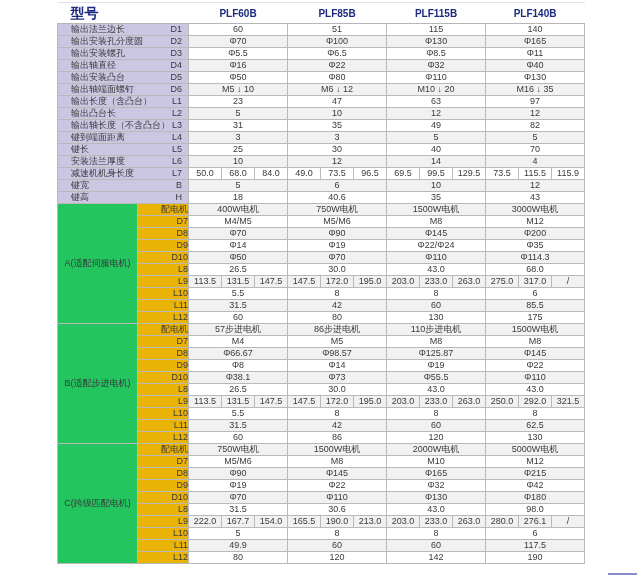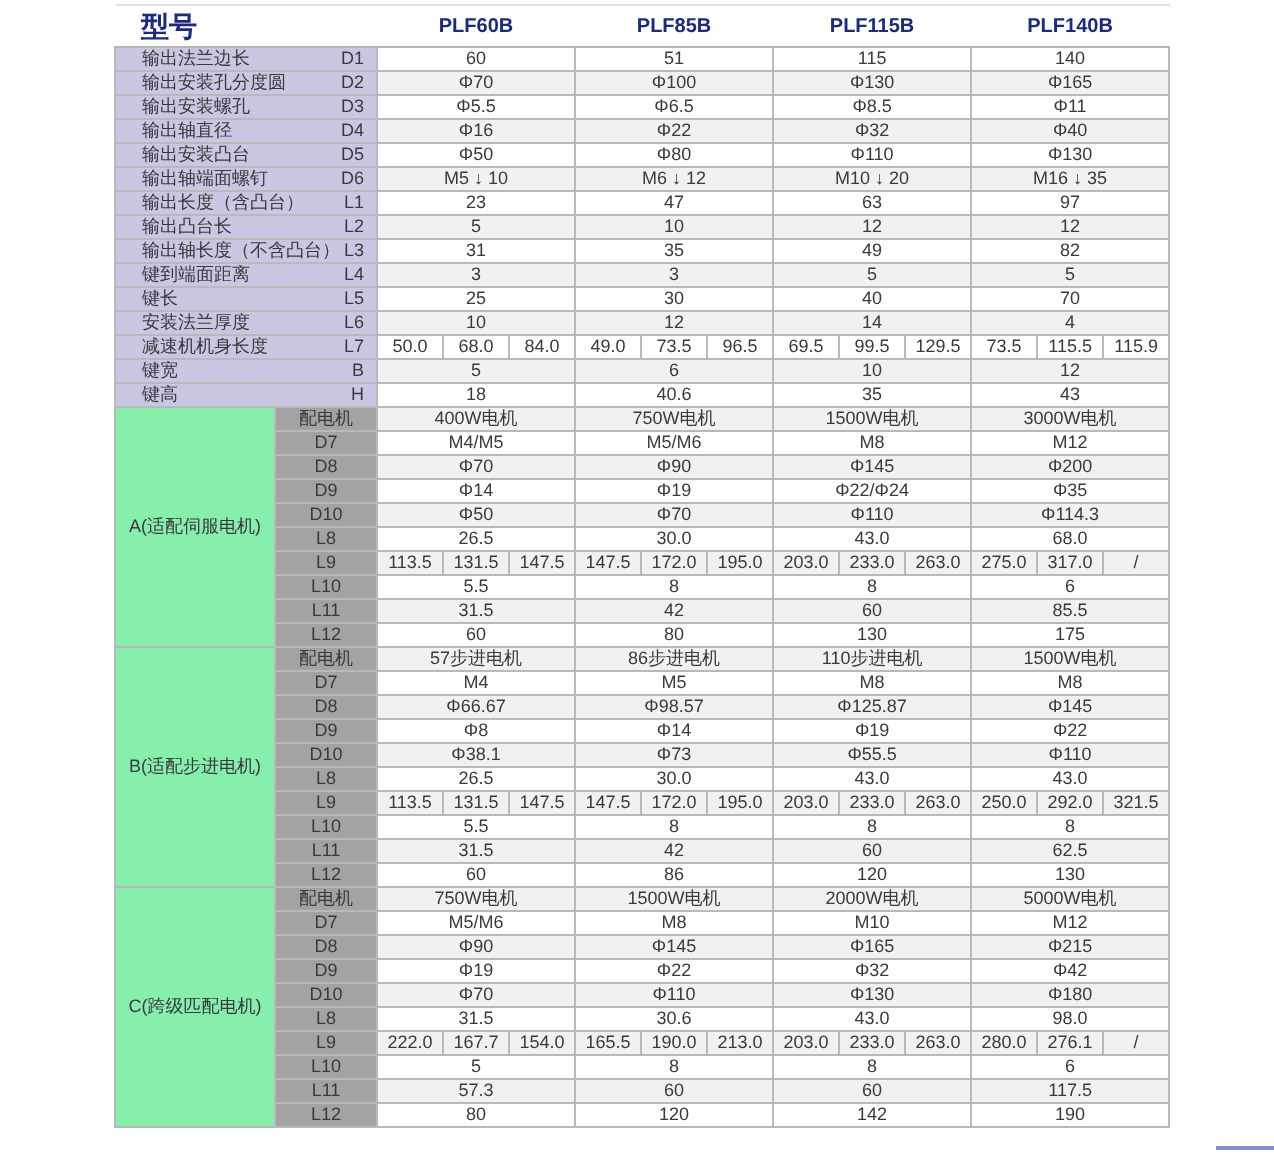--- a/index.html
+++ b/index.html
@@ -17,22 +17,22 @@
     overflow:hidden; white-space:nowrap;
   }
   thead th {
     border:none; border-bottom:1px solid #b6b6b6; border-top:1px solid #e2e2e2;
     background:#ffffff; height:20px;
     color:#1b2a80; font-weight:bold; font-size:10px;
   }
   th.model-label { text-align:left; padding-left:13px; font-size:14px; }
   td.lbl  { background:#cbc7e3; text-align:left; }
   .lbl-inner { display:flex; justify-content:space-between; align-items:center; padding:0 6px 0 13px; }
-  td.code-cell { background:#a3a3a3; }
-  td.section-cell { background:#86efac; font-size:9px; }
+  td.code-cell { background:#eab308;text-align:right; }
+  td.section-cell { background:#22c55e; font-size:9px; }
   td.val { background:#ffffff; }
   tr.alt td.val { background:#f1f1f1; }
   .bottom-accent { position:absolute; background:#8a8ace; }
 </style>
 </head>
 <body>
 
 <div class="table-wrap">
   <table>
     <colgroup>
@@ -467,21 +467,21 @@
         </tr>
         <tr>
           <td class="code-cell">L10</td>
           <td class="val" colspan="3">5</td>
           <td class="val" colspan="3">8</td>
           <td class="val" colspan="3">8</td>
           <td class="val" colspan="3">6</td>
         </tr>
         <tr class="alt">
           <td class="code-cell">L11</td>
-          <td class="val" colspan="3">57.3</td>
+          <td class="val" colspan="3">49.9</td>
           <td class="val" colspan="3">60</td>
           <td class="val" colspan="3">60</td>
           <td class="val" colspan="3">117.5</td>
         </tr>
         <tr>
           <td class="code-cell">L12</td>
           <td class="val" colspan="3">80</td>
           <td class="val" colspan="3">120</td>
           <td class="val" colspan="3">142</td>
           <td class="val" colspan="3">190</td>

